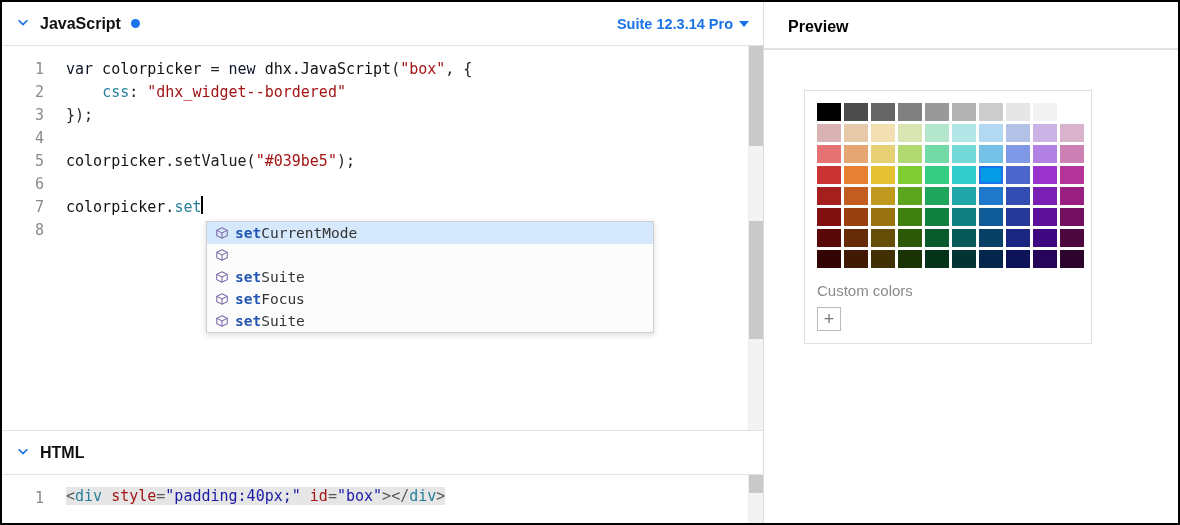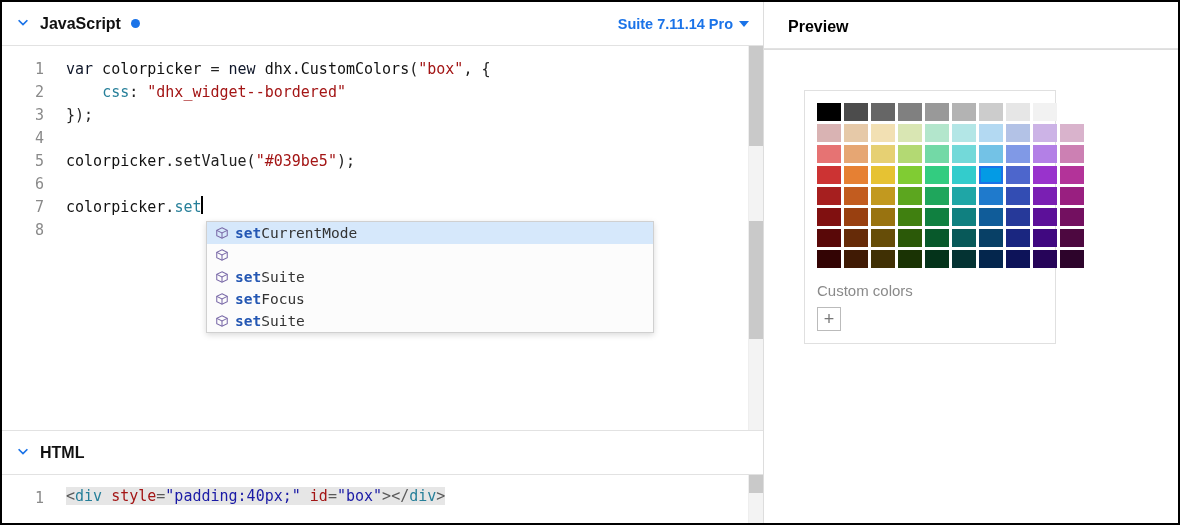--- a/index.html
+++ b/index.html
@@ -46,21 +46,21 @@
 
   .tag { color: #267f99; }
   .attr { color: #a31515; }
   .aval { color: #1a1aa6; }
   .punc { color: #5a5a5a; }
   .html-highlight { background: #e6e6e6; }
 
   
   .right .head { font-weight: 700; font-size: 16px; padding: 16px 20px 12px 24px; border-bottom: 1px solid #e2e2e2;}
   .preview-body { padding: 40px; }
-  .cp-box { width: 252px; border: 1px solid #e0e0e0; padding: 12px; }
+  .cp-box { width: 288px; border: 1px solid #e0e0e0; padding: 12px; }
   .swatches { display: grid; grid-template-columns: repeat(10, 24px); grid-auto-rows: 18px; gap: 3px; }
   .sw { width: 24px; height: 18px; cursor: pointer; }
   .sw.sel { outline: 2px solid #1a73e8; outline-offset: -2px; box-shadow: inset 0 0 0 2px #fff; }
   .custom-label { color: #8a8a8a; font-size: 15px; margin: 14px 0 8px 0; }
   .add-custom { width: 24px; height: 24px; border:1px solid #bbb; display:flex; align-items:center; justify-content:center; color:#777; cursor:pointer; font-size:18px;}
   .preview-area-divider { border-bottom: 1px solid #ddd; }
 
   .chev-svg { width:14px; height:14px; stroke:#1a73e8; stroke-width:2; fill:none;}
 </style>
 </head>
@@ -71,36 +71,36 @@
 
     <div class="panel-head">
       <span class="chev">
         <svg class="chev-svg" viewBox="0 0 16 16">
             <polyline points="3,6 8,11 13,6"></polyline>
           </svg>
       </span>
       <span class="title">JavaScript</span>
       <span class="dot"></span>
       <span class="version">
-        <span>Suite 7.11.14 Pro</span>
+        <span>Suite 12.3.14 Pro</span>
         <span class="version-caret"></span>
       </span>
     </div>
     <div class="editor">
       <div class="gutter" id="js-gutter">
           <div>1</div>
           <div>2</div>
           <div>3</div>
           <div>4</div>
           <div>5</div>
           <div>6</div>
           <div>7</div>
           <div>8</div>
         </div>
-      <div class="code"><span class="kw">var</span><span class="ident"> colorpicker </span><span>= </span><span class="kw">new</span><span class="ident"> dhx.CustomColors</span>(<span class="str">"box"</span>, {
+      <div class="code"><span class="kw">var</span><span class="ident"> colorpicker </span><span>= </span><span class="kw">new</span><span class="ident"> dhx.JavaScript</span>(<span class="str">"box"</span>, {
     <span class="prop">css</span>: <span class="str">"dhx_widget--bordered"</span>
 <span>});</span>
 
 <span class="ident">colorpicker</span><span>.setValue(</span><span class="str">"#039be5"</span><span>);</span>
 
 <span class="ident">colorpicker</span><span>.</span><span class="prop">set</span><span class="cursor"></span>
 </div>
       <div class="scroll-strip">
         <div class="seg" style="top:0;height:100px;"></div>
         <div class="seg" style="top:175px;height:118px;"></div>

